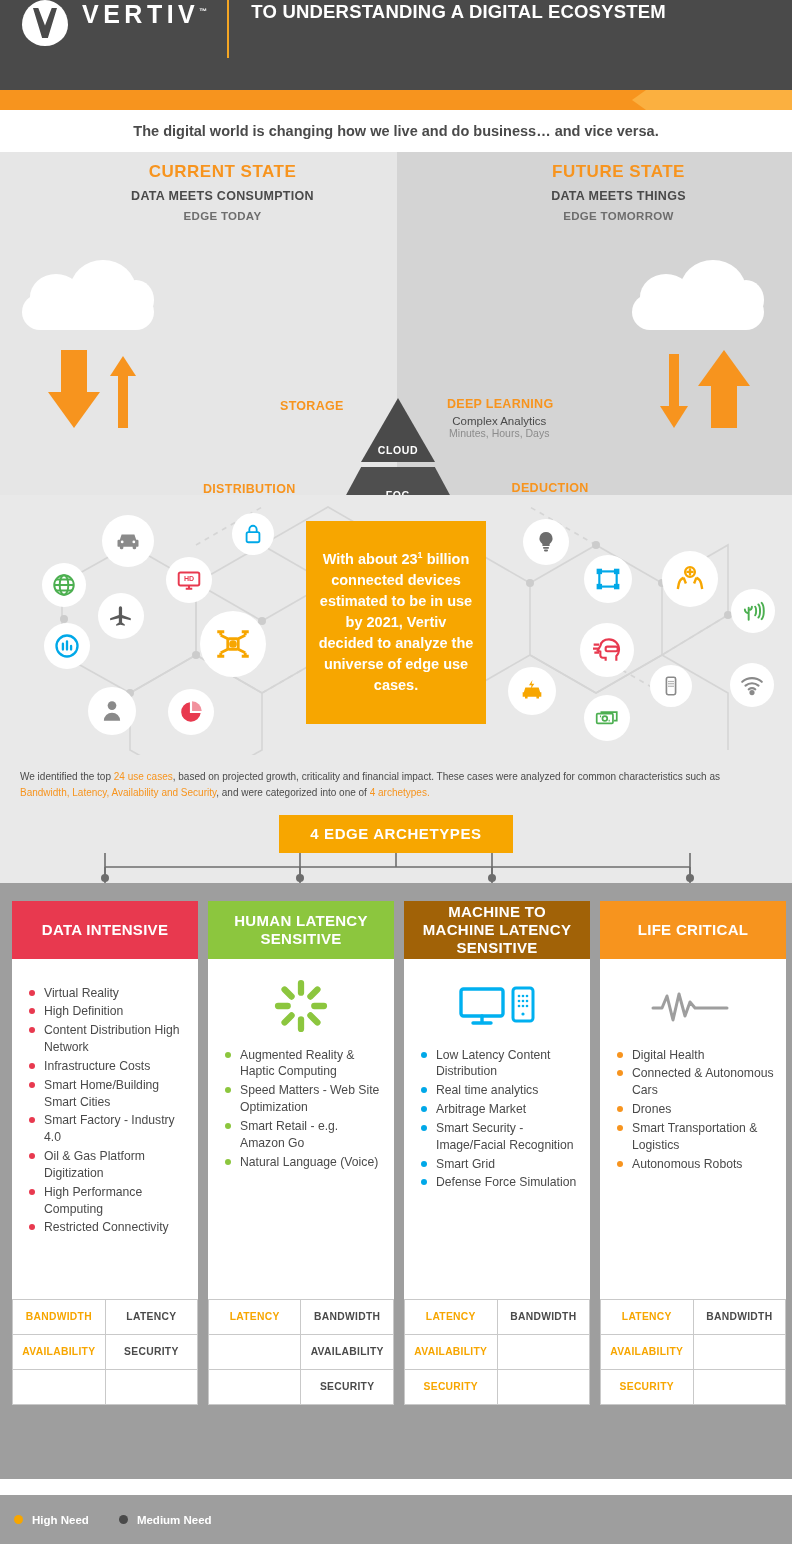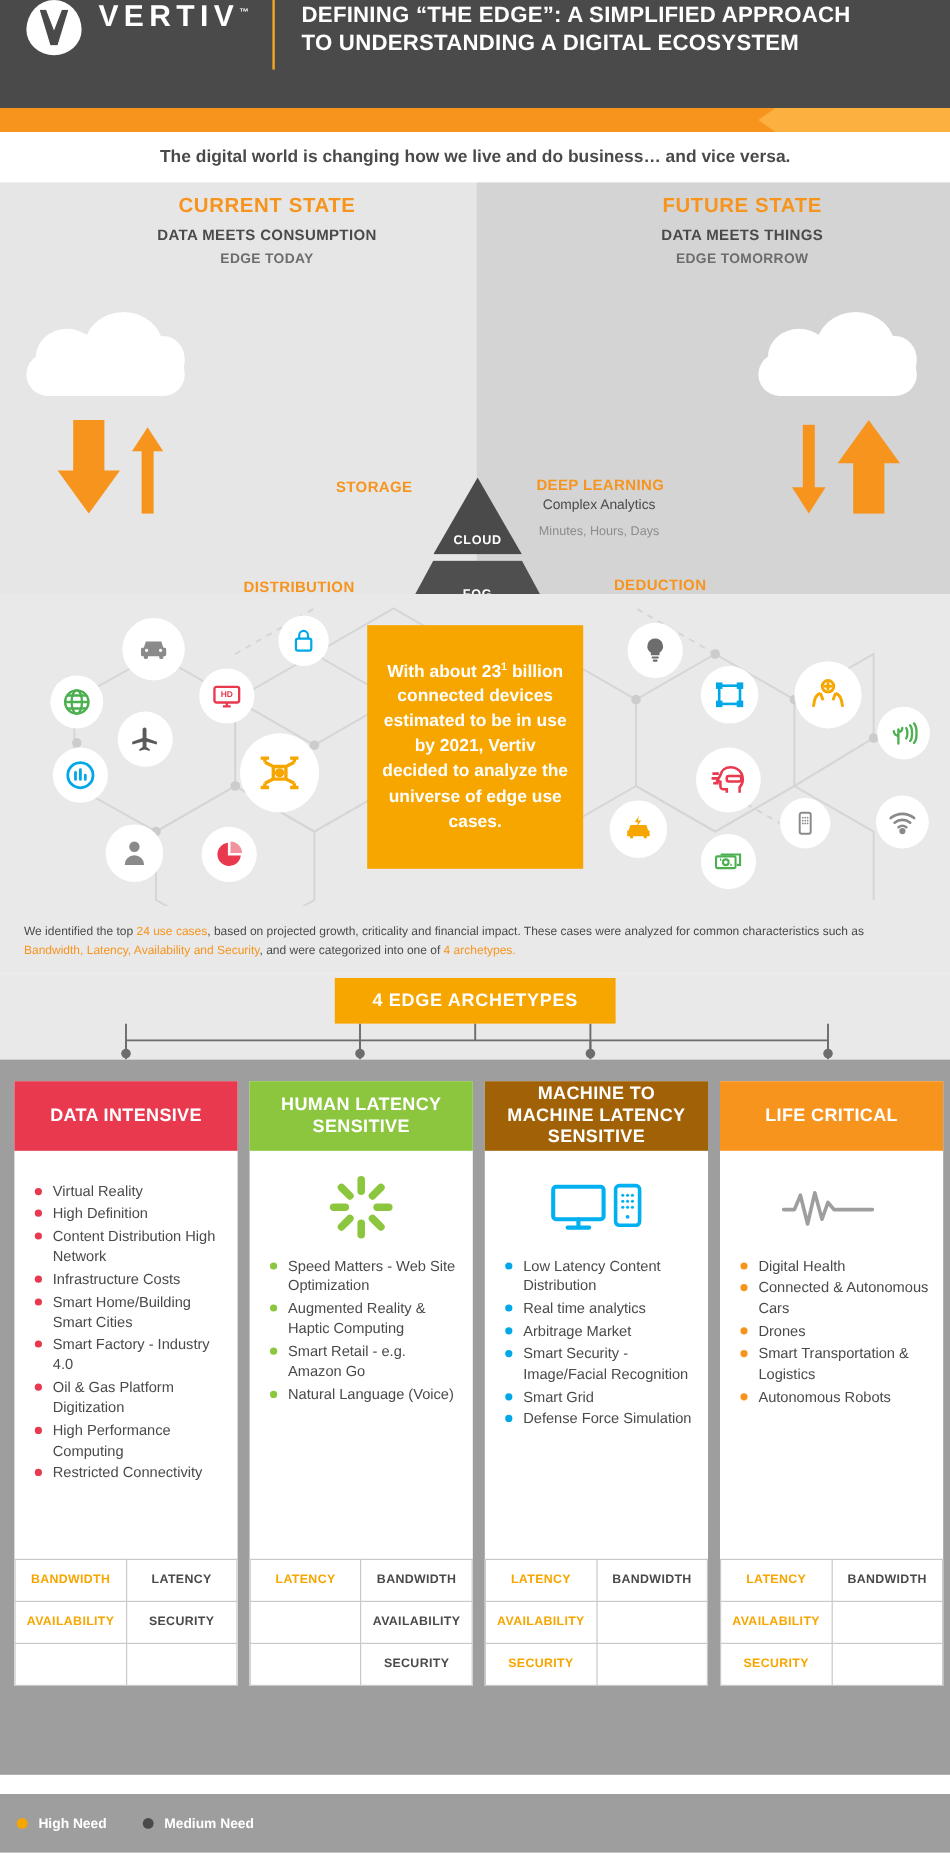--- a/index.html
+++ b/index.html
@@ -98,21 +98,21 @@
              clip-path:polygon(19.5% 0, 80.5% 0, 100% 100%, 0 100%); }
 
   .pl { position:absolute; color:#f7941e; font-size:12.5px; font-weight:bold; letter-spacing:.3px; }
   .pl.storage { left:280px; top:247px; }
   .pl.distribution { left:203px; top:330px; }
   .pl.consumption { left:155px; top:411px; }
 
   .pr { position:absolute; }
   .pr .h { color:#f7941e; font-size:12.5px; font-weight:bold; letter-spacing:.3px; }
   .pr .m { color:#4a4a4a; font-size:11.5px; margin-top:4px; }
-  .pr .s { color:#8c8c8c; font-size:10.5px; margin-top:10px; }
+  .pr .s { color:#8c8c8c; font-size:10.5px; margin-top:0; }
   .pr.deep { left:447px; top:245px; text-align:left; }
   .pr.deep .m, .pr.deep .s { text-align:center; margin-left:-2px; }
   .pr.deduct { left:501px; top:329px; text-align:center; }
   .pr.decis  { left:535px; top:404px; text-align:center; }
 
   
   .hexsec { position:relative; height:260px; background:#e9e9e9; overflow:hidden; }
   .hexsvg { position:absolute; left:0; top:0; }
   .icon-bubble {
     position:absolute; background:#fff; border-radius:50%;
@@ -188,21 +188,20 @@
 <div class="header">
   <div class="logo-mark">
     <div class="disc"></div>
       <div class="vee"></div>
   </div>
   <div class="logo-word">
     <span>VERTIV</span><span class="tm">™</span>
   </div>
   <div class="hdr-div"></div>
   <div class="hdr-title">
-    <div>DEFINING “THE EDGE”: A SIMPLIFIED APPROACH</div>
     <div>TO UNDERSTANDING A DIGITAL ECOSYSTEM</div>
   </div>
 </div>
 
 <div class="orange-bar">
   <div class="light"></div>
 </div>
 
 <div class="subtitle">The digital world is changing how we live and do business… and vice versa.</div>
 
@@ -540,22 +539,22 @@
               <path d="M12 17.5v4"></path>
               <path d="M2.5 12h4"></path>
               <path d="M17.5 12h4"></path>
             <path d="M5.2 5.2l2.9 2.9"></path>
               <path d="M15.9 15.9l2.9 2.9"></path>
             <path d="M18.8 5.2l-2.9 2.9"></path>
               <path d="M8.1 15.9l-2.9 2.9"></path>
           </svg>
         </div>
         <ul class="ulist">
+          <li>Augmented Reality &amp; Haptic Computing</li>
           <li>Speed Matters - Web Site Optimization</li>
-          <li>Augmented Reality &amp; Haptic Computing</li>
           <li>Smart Retail - e.g. Amazon Go</li>
           <li>Natural Language (Voice)</li>
         </ul>
       </div>
       <table class="ctab">
         <tbody>
             <tr>
           <td class="hi">LATENCY</td>
           <td>BANDWIDTH</td>
         </tr>

